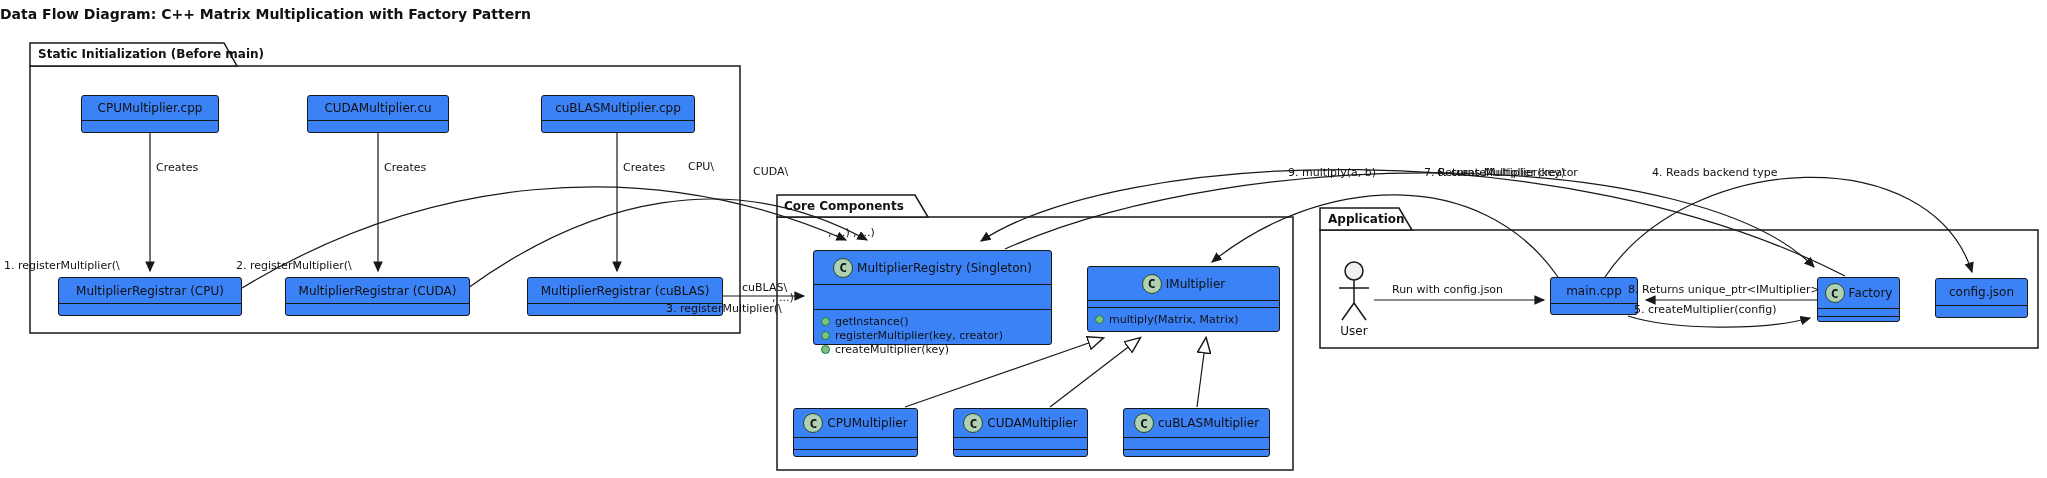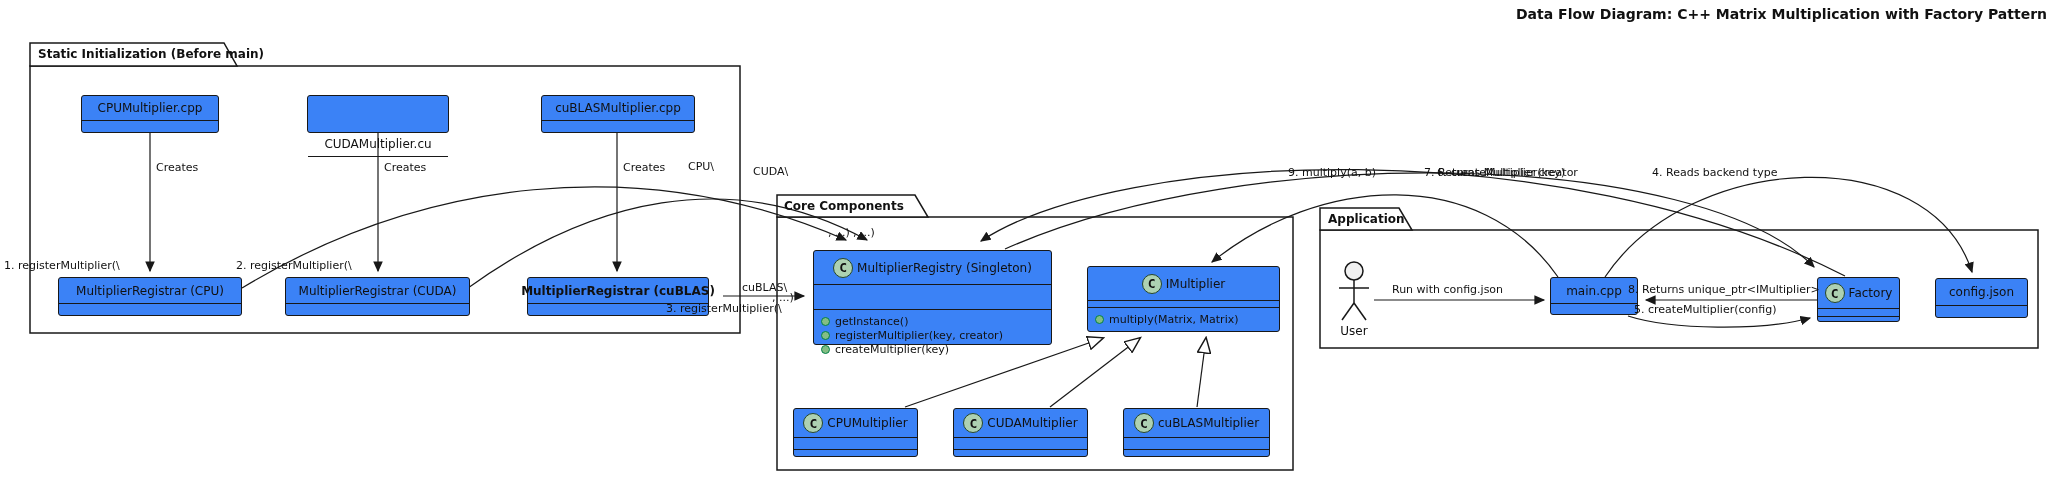--- a/index.html
+++ b/index.html
@@ -1,19 +1,19 @@
 <!DOCTYPE html>
 <html><head>
 <meta charset="utf-8">
 <style>
   html,body{margin:0;padding:0;}
   body{font-family:"DejaVu Sans","Liberation Sans",sans-serif;color:#111;background:#ffffff;}
   #canvas{position:relative;width:2047px;height:478px;background:#ffffff;overflow:hidden;}
   #edges{position:absolute;left:0;top:0;width:2047px;height:478px;}
-  .title{position:absolute;top:6px;left:0;width:2047px;text-align:right;font-weight:bold;font-size:14px;}
+  .title{position:absolute;top:6px;left:0;width:2047px;text-align:left;font-weight:bold;font-size:14px;}
   .pkg-label{position:absolute;font-weight:bold;font-size:12px;white-space:nowrap;}
   .box{position:absolute;background:#3b82f6;border:1.2px solid #181818;border-radius:3px;box-sizing:border-box;display:flex;flex-direction:column;}
   .row{display:flex;align-items:center;justify-content:center;gap:4px;flex:none;font-size:12px;white-space:nowrap;overflow:visible;}
   .sep{border-top:1px solid #181818;}
   .cicon{flex:none;width:20px;height:20px;border-radius:50%;background:#ADD1B2;border:1px solid #274628;
          font-family:"DejaVu Sans Mono","Liberation Mono",monospace;font-weight:bold;font-size:13px;
          display:flex;align-items:center;justify-content:center;box-sizing:border-box;}
   .methods{display:flex;flex-direction:column;align-items:flex-start;padding:4px 0 0 7px;font-size:11px;}
   .mline{display:flex;align-items:center;height:14px;white-space:nowrap;}
   .bullet{flex:none;width:7px;height:7px;border-radius:50%;background:#84BE84;border:1px solid #038048;margin-right:5px;}
@@ -75,37 +75,37 @@
 
   <div class="pkg-label" style="left:38px;top:47px;">Static Initialization (Before main)</div>
   <div class="pkg-label" style="left:784px;top:199px;">Core Components</div>
   <div class="pkg-label" style="left:1328px;top:212px;">Application</div>
 
   <div class="box" style="left:81px;top:95px;width:138px;height:38px;">
     <div class="row" style="height:24px;">CPUMultiplier.cpp</div>
     <div class="sep" style="flex:1;"></div>
   </div>
   <div class="box" style="left:307px;top:95px;width:142px;height:38px;">
-    <div class="row" style="height:24px;margin-top:36px;">CUDAMultiplier.cu</div>
+    <div class="row" style="height:24px;">CUDAMultiplier.cu</div>
     <div class="sep" style="flex:1;"></div>
   </div>
   <div class="box" style="left:541px;top:95px;width:154px;height:38px;">
     <div class="row" style="height:24px;">cuBLASMultiplier.cpp</div>
     <div class="sep" style="flex:1;"></div>
   </div>
 
   <div class="box" style="left:58px;top:277px;width:184px;height:39px;">
     <div class="row" style="height:25px;">MultiplierRegistrar (CPU)</div>
     <div class="sep" style="flex:1;"></div>
   </div>
   <div class="box" style="left:285px;top:277px;width:185px;height:39px;">
     <div class="row" style="height:25px;">MultiplierRegistrar (CUDA)</div>
     <div class="sep" style="flex:1;"></div>
   </div>
-  <div class="box" style="left:527px;top:277px;width:182px;height:39px;font-weight:bold;">
+  <div class="box" style="left:527px;top:277px;width:196px;height:39px;">
     <div class="row" style="height:25px;">MultiplierRegistrar (cuBLAS)</div>
     <div class="sep" style="flex:1;"></div>
   </div>
 
   <div class="box" style="left:813px;top:250px;width:239px;height:95px;">
     <div class="row" style="height:33px;">
       <span class="cicon">C</span>
       <span>MultiplierRegistry (Singleton)</span>
     </div>
     <div class="sep" style="height:7px;"></div>

